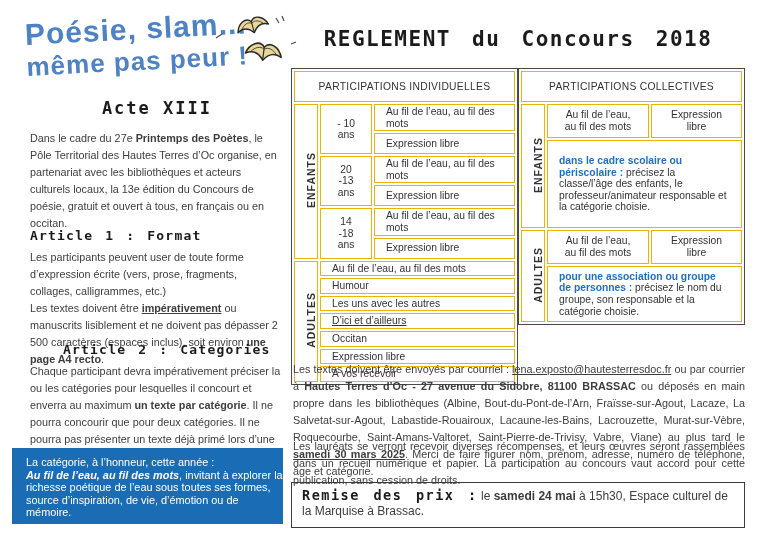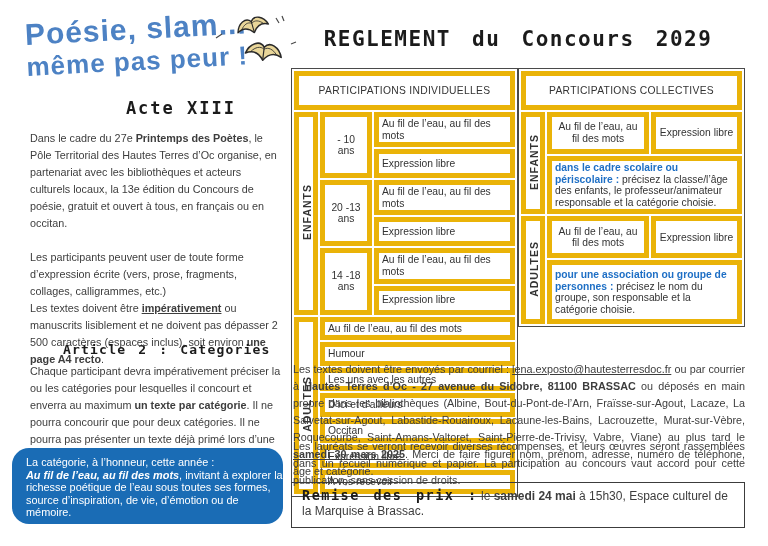--- a/index.html
+++ b/index.html
@@ -13,23 +13,23 @@
   .bold{font-weight:bold;}
   .bi{font-weight:bold;font-style:italic;}
   .ul{text-decoration:underline;}
   .bul{font-weight:bold;text-decoration:underline;}
   .just{text-align:justify;}
   .titleblock{transform:rotate(-3deg);transform-origin:left top;color:#4d82c4;font-weight:bold;}
   .t1{font-size:30px;letter-spacing:1px;line-height:34px;}
   .t2{font-size:26px;letter-spacing:1px;line-height:30px;}
   .acte{font-size:17px;letter-spacing:2px;text-align:right;width:212px;}
   .bluebox{background:#1a6cb5;color:#ffffff;box-sizing:border-box;padding:8px 0 8px 14px;
-           font-size:10.9px;line-height:12.5px;border-radius:17px;}
+           font-size:10.9px;line-height:12.5px;}
   .ptable{border-collapse:separate;border-spacing:2px;border:1px solid #4a4a4a;table-layout:fixed;}
-  .ptable td{border:5px solid #eab308;font-size:10.3px;line-height:11.6px;padding:1px 3px;
+  .ptable td{border:1px solid #eab308;font-size:10.3px;line-height:11.6px;padding:1px 11px;
              vertical-align:middle;color:#333;}
   .th{text-align:center;font-size:11.2px;letter-spacing:.3px;}
   .vlabel{text-align:center;padding:0 1px;}
   .vtext{writing-mode:vertical-rl;transform:rotate(180deg);font-weight:bold;font-size:10.5px;letter-spacing:1px;}
   .age{text-align:center;}
   .ccat{text-align:center;}
   .note{padding:4px 8px;}
   .nblue{color:#1e6fc5;font-weight:bold;}
   .remisebox{border:1px solid #3c3c3c;box-sizing:border-box;padding:5px 10px;
              font-size:12px;line-height:15px;}
@@ -51,26 +51,27 @@
         <path d="M1,13 C4,3 14,-2 19,5 C24,-2 34,3 37,13 C30,9 24,11 19,18 C14,11 8,9 1,13 Z" fill="#e9d699" stroke="#2a2a2a" stroke-width="1.6" stroke-linejoin="round"></path>
         <line x1="19" y1="5" x2="19" y2="18" stroke="#2a2a2a" stroke-width="1.2"></line>
         <path d="M6,11 C10,6 15,4 19,7 M32,11 C28,6 23,4 19,7" fill="none" stroke="#2a2a2a" stroke-width="0.8"></path>
       </g>
     </defs>
     <use href="#bk" transform="translate(22,10) rotate(-16) scale(0.88)"></use>
     <use href="#bk" transform="translate(34,28) rotate(7)"></use>
     <path d="M4,26 l6,-4 M64,6 l3,5 M70,4 l2,5 M84,30 l-5,2" stroke="#4a4a4a" stroke-width="1.2" fill="none"></path>
   </svg>
 
-  <div class="abs mono acte" style="left:0px;top:98px;margin-left:24px;">Acte XIII</div>
+  <div class="abs mono acte" style="left:0px;top:98px;">Acte XIII</div>
 
   <div class="abs body-txt" style="left:30px;top:130px;width:251px;">
     <span>Dans le cadre du 27e </span><span class="bold">Printemps des Poètes</span><span>, le Pôle Territorial des Hautes Terres d’Oc organise, en partenariat avec les bibliothèques et acteurs culturels locaux, la 13e édition du Concours de poésie, gratuit et ouvert à tous, en français ou en occitan.</span>
   </div>
 
+  <div class="abs mono h-article" style="left:30px;top:228px;">Article 1 : Format</div>
 
   <div class="abs body-txt" style="left:30px;top:249px;width:251px;">
     <div>Les participants peuvent user de toute forme d’expression écrite (vers, prose, fragments, collages, calligrammes, etc.)</div>
     <div>
       <span>Les textes doivent être </span><span class="bul">impérativement</span><span> ou manuscrits lisiblement et ne doivent pas dépasser 2 500 caractères (espaces inclus), soit environ </span><span class="bold">une page A4 recto</span><span>.</span>
     </div>
   </div>
 
   <div class="abs mono h-article" style="left:30px;top:342px;margin-left:33px;">Article 2 : Categories</div>
 
@@ -78,21 +79,21 @@
     <span>Chaque participant devra impérativement préciser la ou les catégories pour lesquelles il concourt et enverra au maximum </span><span class="bold">un texte par catégorie</span><span>. Il ne pourra concourir que pour deux catégories. Il ne pourra pas présenter un texte déjà primé lors d’une précédente édition.</span>
   </div>
 
   <div class="abs bluebox" style="left:12px;top:448px;width:271px;height:76px;">
     <div>La catégorie, à l’honneur, cette année :</div>
     <div>
       <span class="bi">Au fil de l’eau, au fil des mots</span><span>, invitant à explorer la richesse poétique de l’eau sous toutes ses formes, source d’inspiration, de vie, d’émotion ou de mémoire.</span>
     </div>
   </div>
 
-  <div class="abs mono regl" style="left:291px;top:27px;width:454px;">REGLEMENT du Concours 2029</div>
+  <div class="abs mono regl" style="left:291px;top:27px;width:454px;">REGLEMENT du Concours 2018</div>
 
   <div class="abs" style="left:291px;top:68px;width:454px;display:flex;">
 
     <table class="ptable" style="width:227px;height:257px;">
       <colgroup>
           <col style="width:24px">
           <col style="width:52px">
           <col>
         </colgroup>
       <tbody>
@@ -125,21 +126,21 @@
         <td class="vlabel" rowspan="7"><span class="vtext">ADULTES</span></td>
         <td colspan="2" style="height:10px;">Au fil de l’eau, au fil des mots</td>
       </tr>
       <tr>
             <td colspan="2" style="height:10px;">Humour</td>
           </tr>
       <tr>
             <td colspan="2" style="height:10px;">Les uns avec les autres</td>
           </tr>
       <tr>
-            <td colspan="2" style="height:10px;">D’ici et d’ailleurs</td>
+            <td colspan="2" style="height:10px;text-decoration:underline;">D’ici et d’ailleurs</td>
           </tr>
       <tr>
             <td colspan="2" style="height:10px;">Occitan</td>
           </tr>
       <tr>
             <td colspan="2" style="height:10px;">Expression libre</td>
           </tr>
       <tr>
             <td colspan="2" style="height:10px;">A vos recevoir</td>
           </tr>

